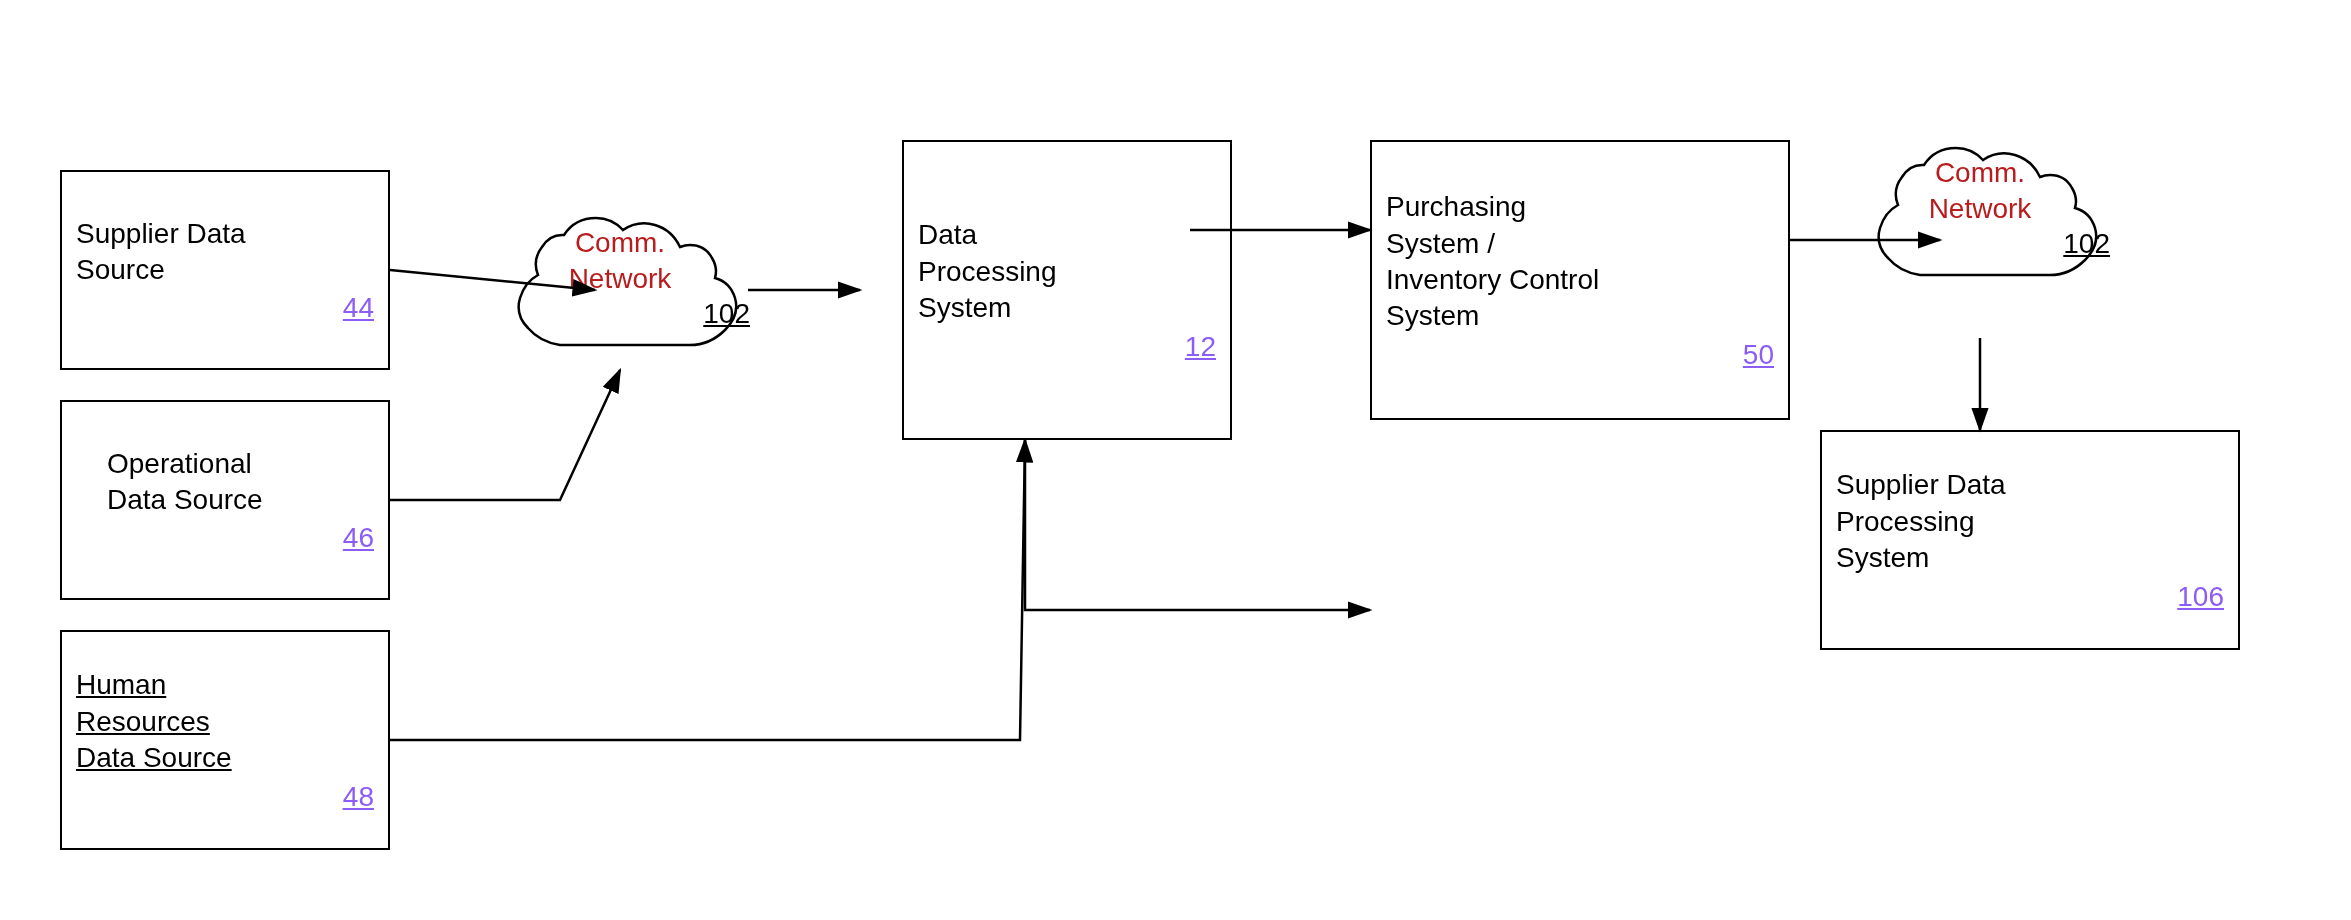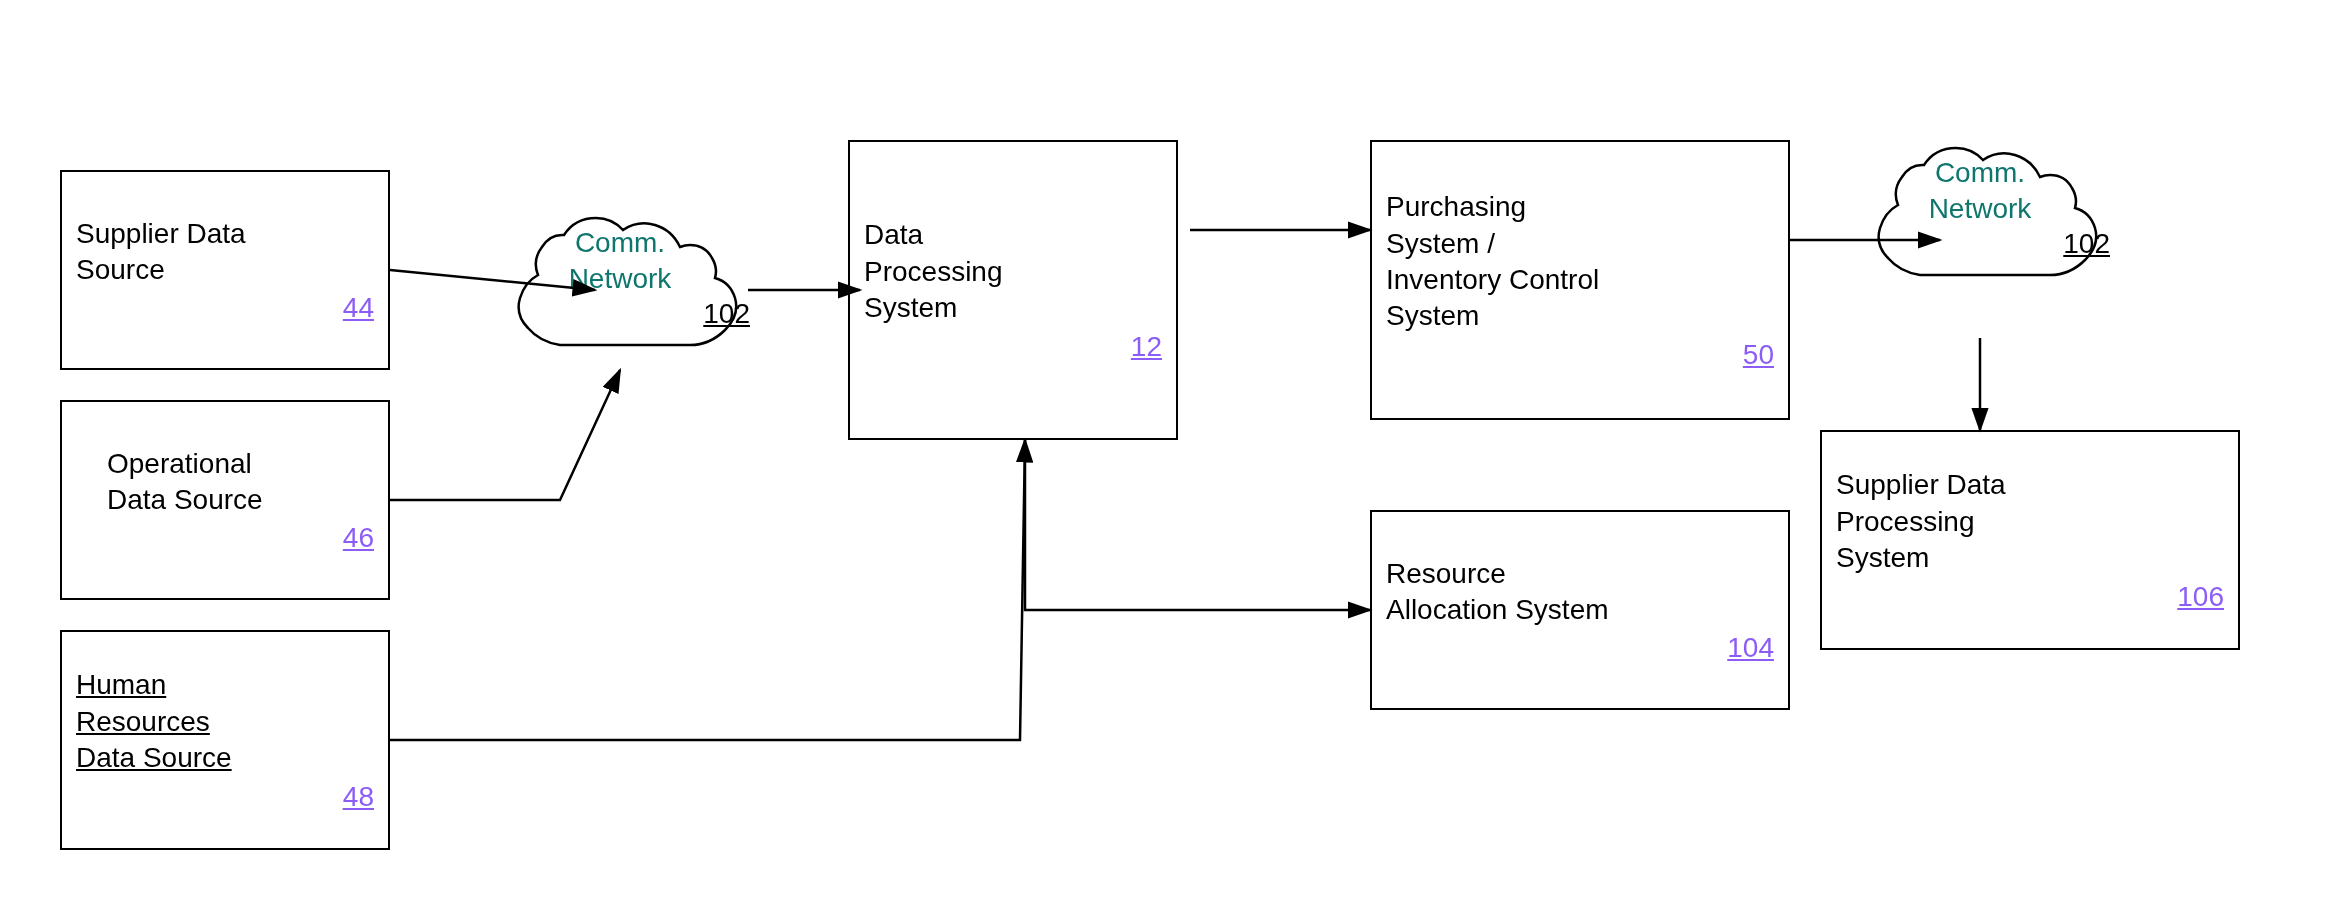--- a/index.html
+++ b/index.html
@@ -43,21 +43,21 @@
       position: absolute;
       display: flex;
       flex-direction: column;
       align-items: center;
       justify-content: center;
     }
     .cloud-label {
       font-size: 28px;
       text-align: center;
       line-height: 1.3;
-      color: #0f766e;
+      color: #b91c1c;
     }
     .cloud-number {
       font-size: 28px;
       text-decoration: underline;
       color: #000;
       text-align: right;
     }
     svg.arrows {
       position: absolute;
       top: 0;
@@ -90,34 +90,30 @@
   <div class="cloud" style="left:490px; top:170px; width:260px; height:240px;">
     <svg width="260" height="200" viewBox="0 0 260 200">
       <path d="M200,155 Q220,155 235,140 Q250,125 245,108 Q240,92 225,88 Q228,78 222,68 Q215,55 200,55 Q195,55 190,57 Q182,40 165,35 Q148,30 133,40 Q122,28 106,28 Q85,28 74,45 Q60,44 52,57 Q42,70 48,85 Q35,92 30,108 Q25,125 38,138 Q50,152 70,155 Z" fill="white" stroke="black" stroke-width="2.5"></path>
     </svg>
     <div style="position:absolute; top:55px; left:0; width:260px; text-align:center;">
       <div class="cloud-label">Comm.<br>Network</div>
       <div class="cloud-number">102</div>
     </div>
   </div>
 
-  <div class="box" style="left:848px; top:140px; width:330px; height:300px;">
+  <div class="box" style="left:902px; top:140px; width:330px; height:300px;">
     <span class="box-label">Data<br>Processing<br>System</span>
     <span class="box-number">12</span>
   </div>
 
   <div class="box" style="left:1370px; top:140px; width:420px; height:280px;">
     <span class="box-label">Purchasing<br>System /<br>Inventory Control<br>System</span>
     <span class="box-number">50</span>
   </div>
 
-  <div class="box" style="left:1370px; top:510px; width:420px; height:200px;">
-    <span class="box-label">Resource<br>Allocation System</span>
-    <span class="box-number">104</span>
-  </div>
 
   <div class="cloud" style="left:1850px; top:100px; width:260px; height:240px;">
     <svg width="260" height="200" viewBox="0 0 260 200">
       <path d="M200,155 Q220,155 235,140 Q250,125 245,108 Q240,92 225,88 Q228,78 222,68 Q215,55 200,55 Q195,55 190,57 Q182,40 165,35 Q148,30 133,40 Q122,28 106,28 Q85,28 74,45 Q60,44 52,57 Q42,70 48,85 Q35,92 30,108 Q25,125 38,138 Q50,152 70,155 Z" fill="white" stroke="black" stroke-width="2.5"></path>
     </svg>
     <div style="position:absolute; top:55px; left:0; width:260px; text-align:center;">
       <div class="cloud-label">Comm.<br>Network</div>
       <div class="cloud-number">102</div>
     </div>
   </div>

